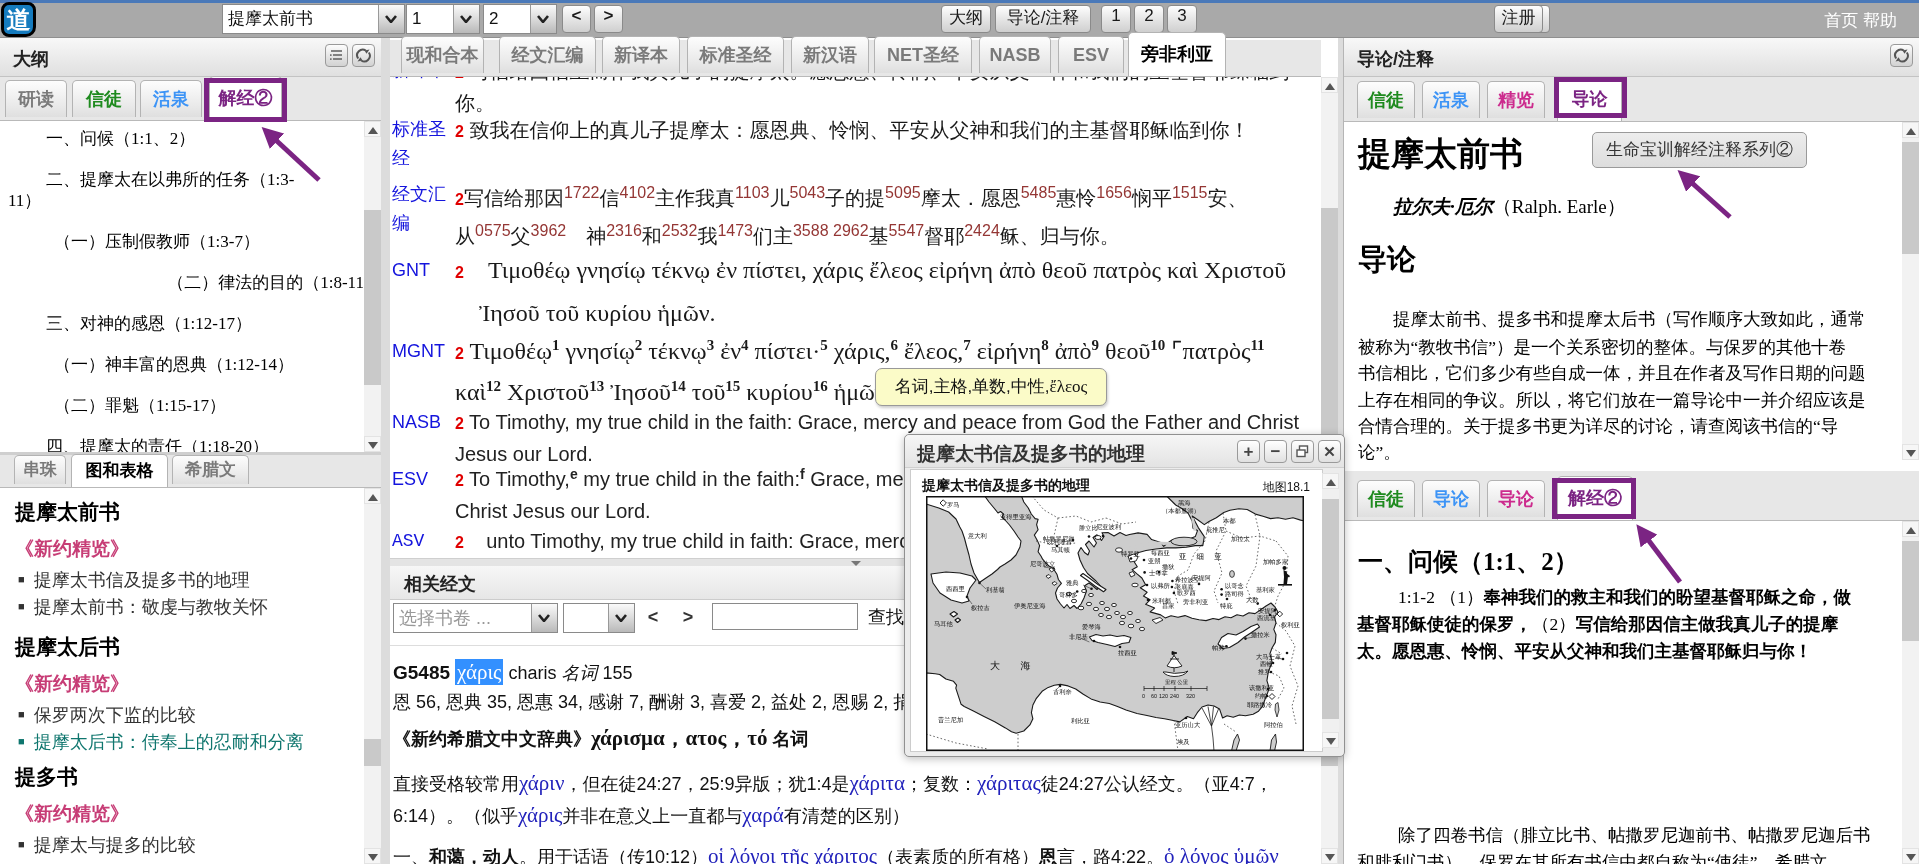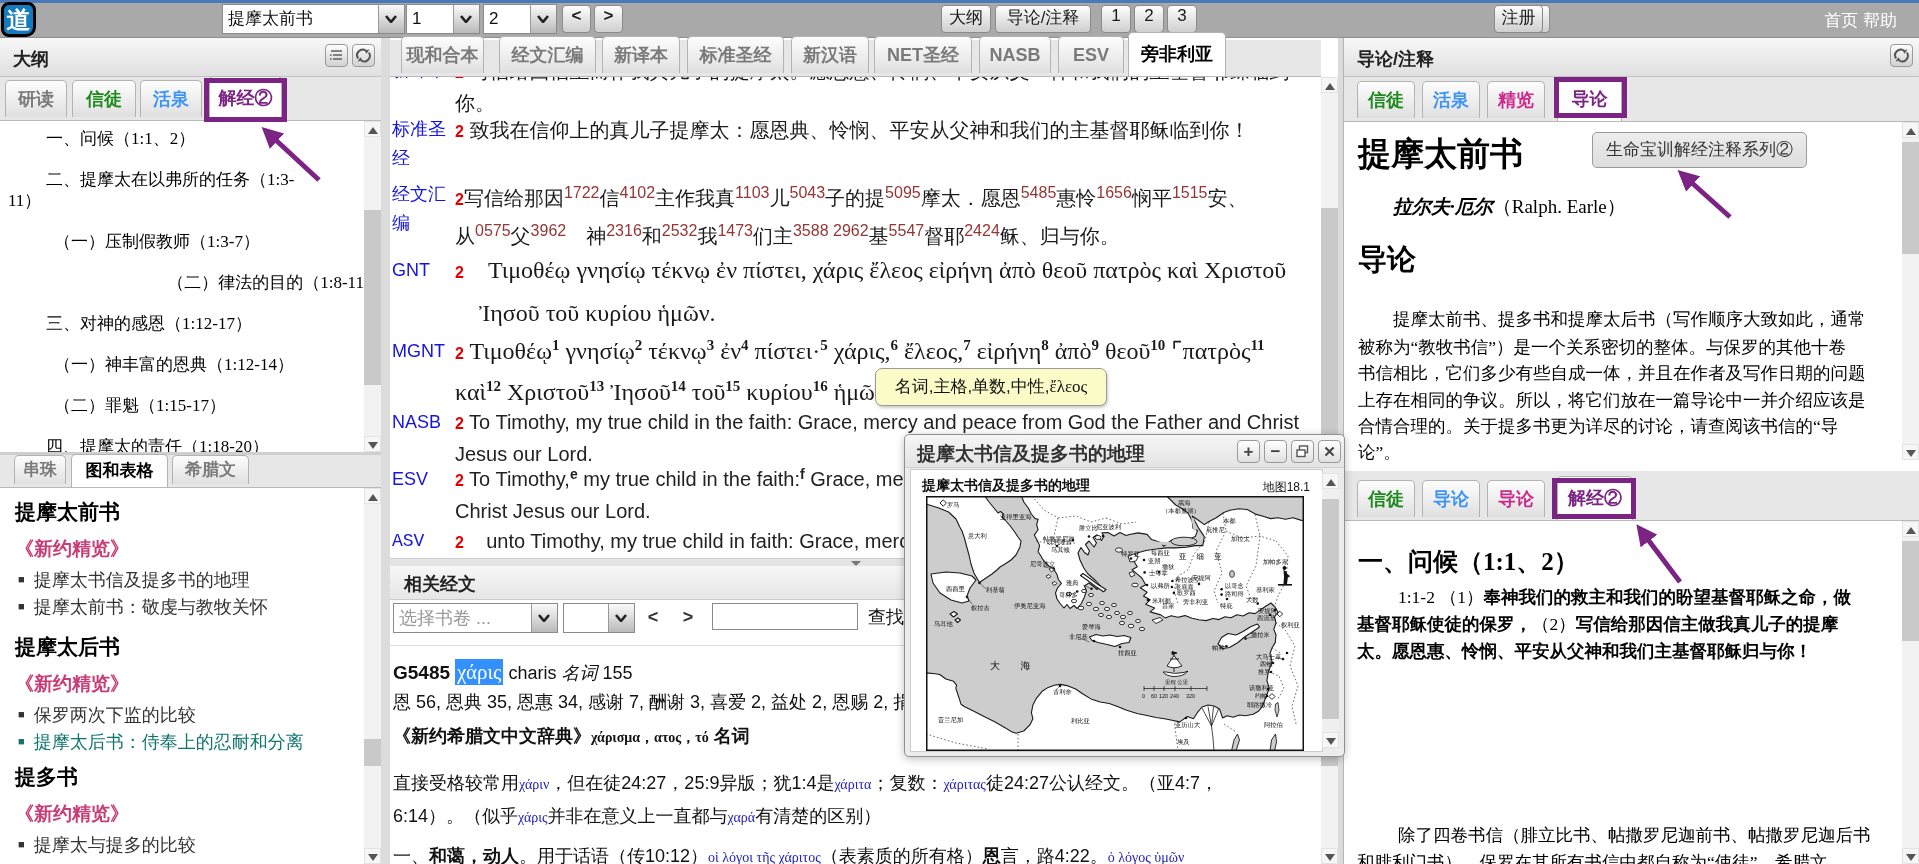--- a/index.html
+++ b/index.html
@@ -58,21 +58,21 @@
   font-family:"Liberation Serif", serif; color:#222; }
 
 
 #ctabs { left:390px; top:40px; width:931px; height:37px; }
 #ccontent { position:absolute; left:390px; top:77px; width:931px; height:481px; background:#fff; overflow:hidden; }
 .vrow { position:absolute; left:0; width:931px; }
 .vlabel { position:absolute; left:2px; top:0; width:58px; color:#1414dd; font-size:18px; line-height:29px; }
 .vtext { margin-left:65px; font-size:20px; color:#1a1a1a; line-height:31px; }
 .vnum { color:#e00000; font-weight:bold; font-size:16px; }
 .strong { color:#943634; font-size:16px; position:relative; top:-7px; letter-spacing:0; }
-.gk { font-family:"Liberation Serif", serif; font-size:14px; }
+.gk { font-family:"Liberation Serif", serif; font-size:21px; }
 .msup { font-size:15px; font-weight:bold; position:relative; top:-9px; }
 #csplit { position:absolute; left:390px; top:558px; width:931px; height:8px; background:#e4e4e4; border-top:1px solid #cfcfcf; }
 #crel-head { position:absolute; left:390px; top:566px; width:931px; height:34px;
   background:linear-gradient(#f7f7f7,#e6e6e6); border-bottom:1px solid #ccc; }
 #crel-form { position:absolute; left:390px; top:600px; width:931px; height:46px; background:#fff; border-bottom:1px solid #ddd; }
 #cdict { position:absolute; left:390px; top:646px; width:931px; height:218px; background:#fff; overflow:hidden;
   font-size:18px; color:#111; }
 .gkb { color:#2222bb; }
 
 #csb1 { left:1321px; top:77px; height:481px; }

